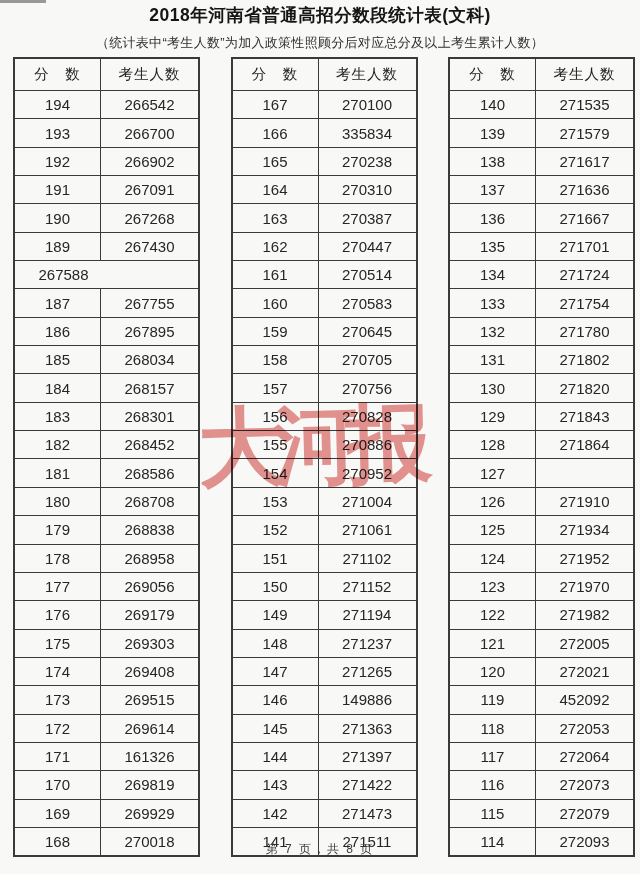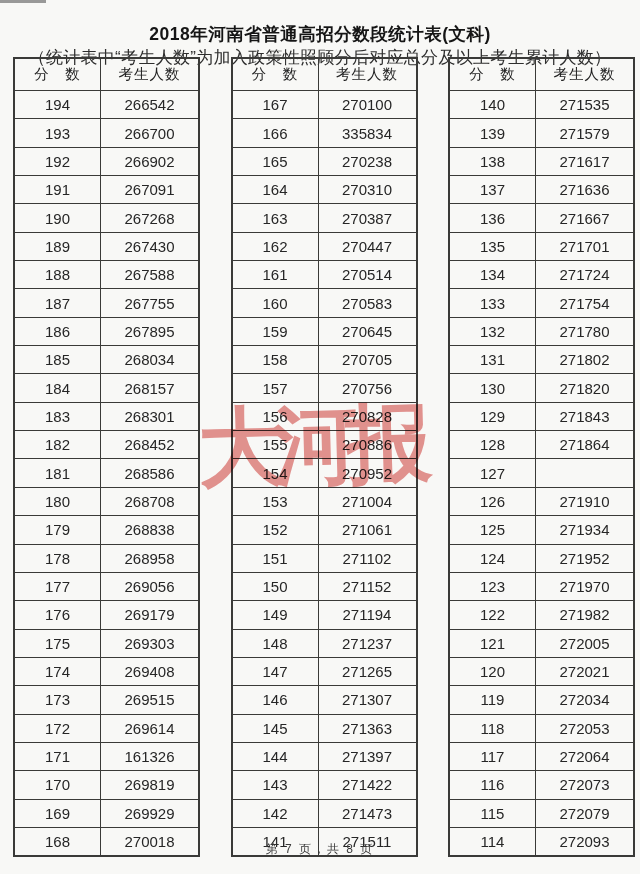--- a/index.html
+++ b/index.html
@@ -20,30 +20,31 @@
   }
   
   .scan-artifact {
     position: absolute;
     top: 0; left: 0;
     width: 46px; height: 3px;
     background: #4a4a4a;
     opacity: 0.55;
   }
   .doc-title {
-    padding-top: 22px;
+    padding-top: 3px;
     text-align: center;
     font-size: 17.5px;
     font-weight: bold;
     letter-spacing: 0.5px;
     color: #151515;
   }
   .doc-subtitle {
+    margin-top: 7px;
     text-align: center;
-    font-size: 17px;
+    font-size: 13px;
     letter-spacing: 0.3px;
     color: #2e2e2e;
   }
   .tables-wrap {
     position: absolute;
     top: 57px;
     left: 13px;
     right: 5px;
     display: flex;
     justify-content: space-between;
@@ -144,21 +145,20 @@
           </div>
           <div class="trow">
             <div class="cell score">190</div>
             <div class="cell count">267268</div>
           </div>
           <div class="trow">
             <div class="cell score">189</div>
             <div class="cell count">267430</div>
           </div>
           <div class="trow">
-            <div class="cell score">188</div>
             <div class="cell count">267588</div>
           </div>
           <div class="trow">
             <div class="cell score">187</div>
             <div class="cell count">267755</div>
           </div>
           <div class="trow">
             <div class="cell score">186</div>
             <div class="cell count">267895</div>
           </div>
@@ -322,21 +322,21 @@
           <div class="trow">
             <div class="cell score">148</div>
             <div class="cell count">271237</div>
           </div>
           <div class="trow">
             <div class="cell score">147</div>
             <div class="cell count">271265</div>
           </div>
           <div class="trow">
             <div class="cell score">146</div>
-            <div class="cell count">271307</div>
+            <div class="cell count">149886</div>
           </div>
           <div class="trow">
             <div class="cell score">145</div>
             <div class="cell count">271363</div>
           </div>
           <div class="trow">
             <div class="cell score">144</div>
             <div class="cell count">271397</div>
           </div>
           <div class="trow">
@@ -438,21 +438,21 @@
           <div class="trow">
             <div class="cell score">121</div>
             <div class="cell count">272005</div>
           </div>
           <div class="trow">
             <div class="cell score">120</div>
             <div class="cell count">272021</div>
           </div>
           <div class="trow">
             <div class="cell score">119</div>
-            <div class="cell count">272034</div>
+            <div class="cell count">452092</div>
           </div>
           <div class="trow">
             <div class="cell score">118</div>
             <div class="cell count">272053</div>
           </div>
           <div class="trow">
             <div class="cell score">117</div>
             <div class="cell count">272064</div>
           </div>
           <div class="trow">

